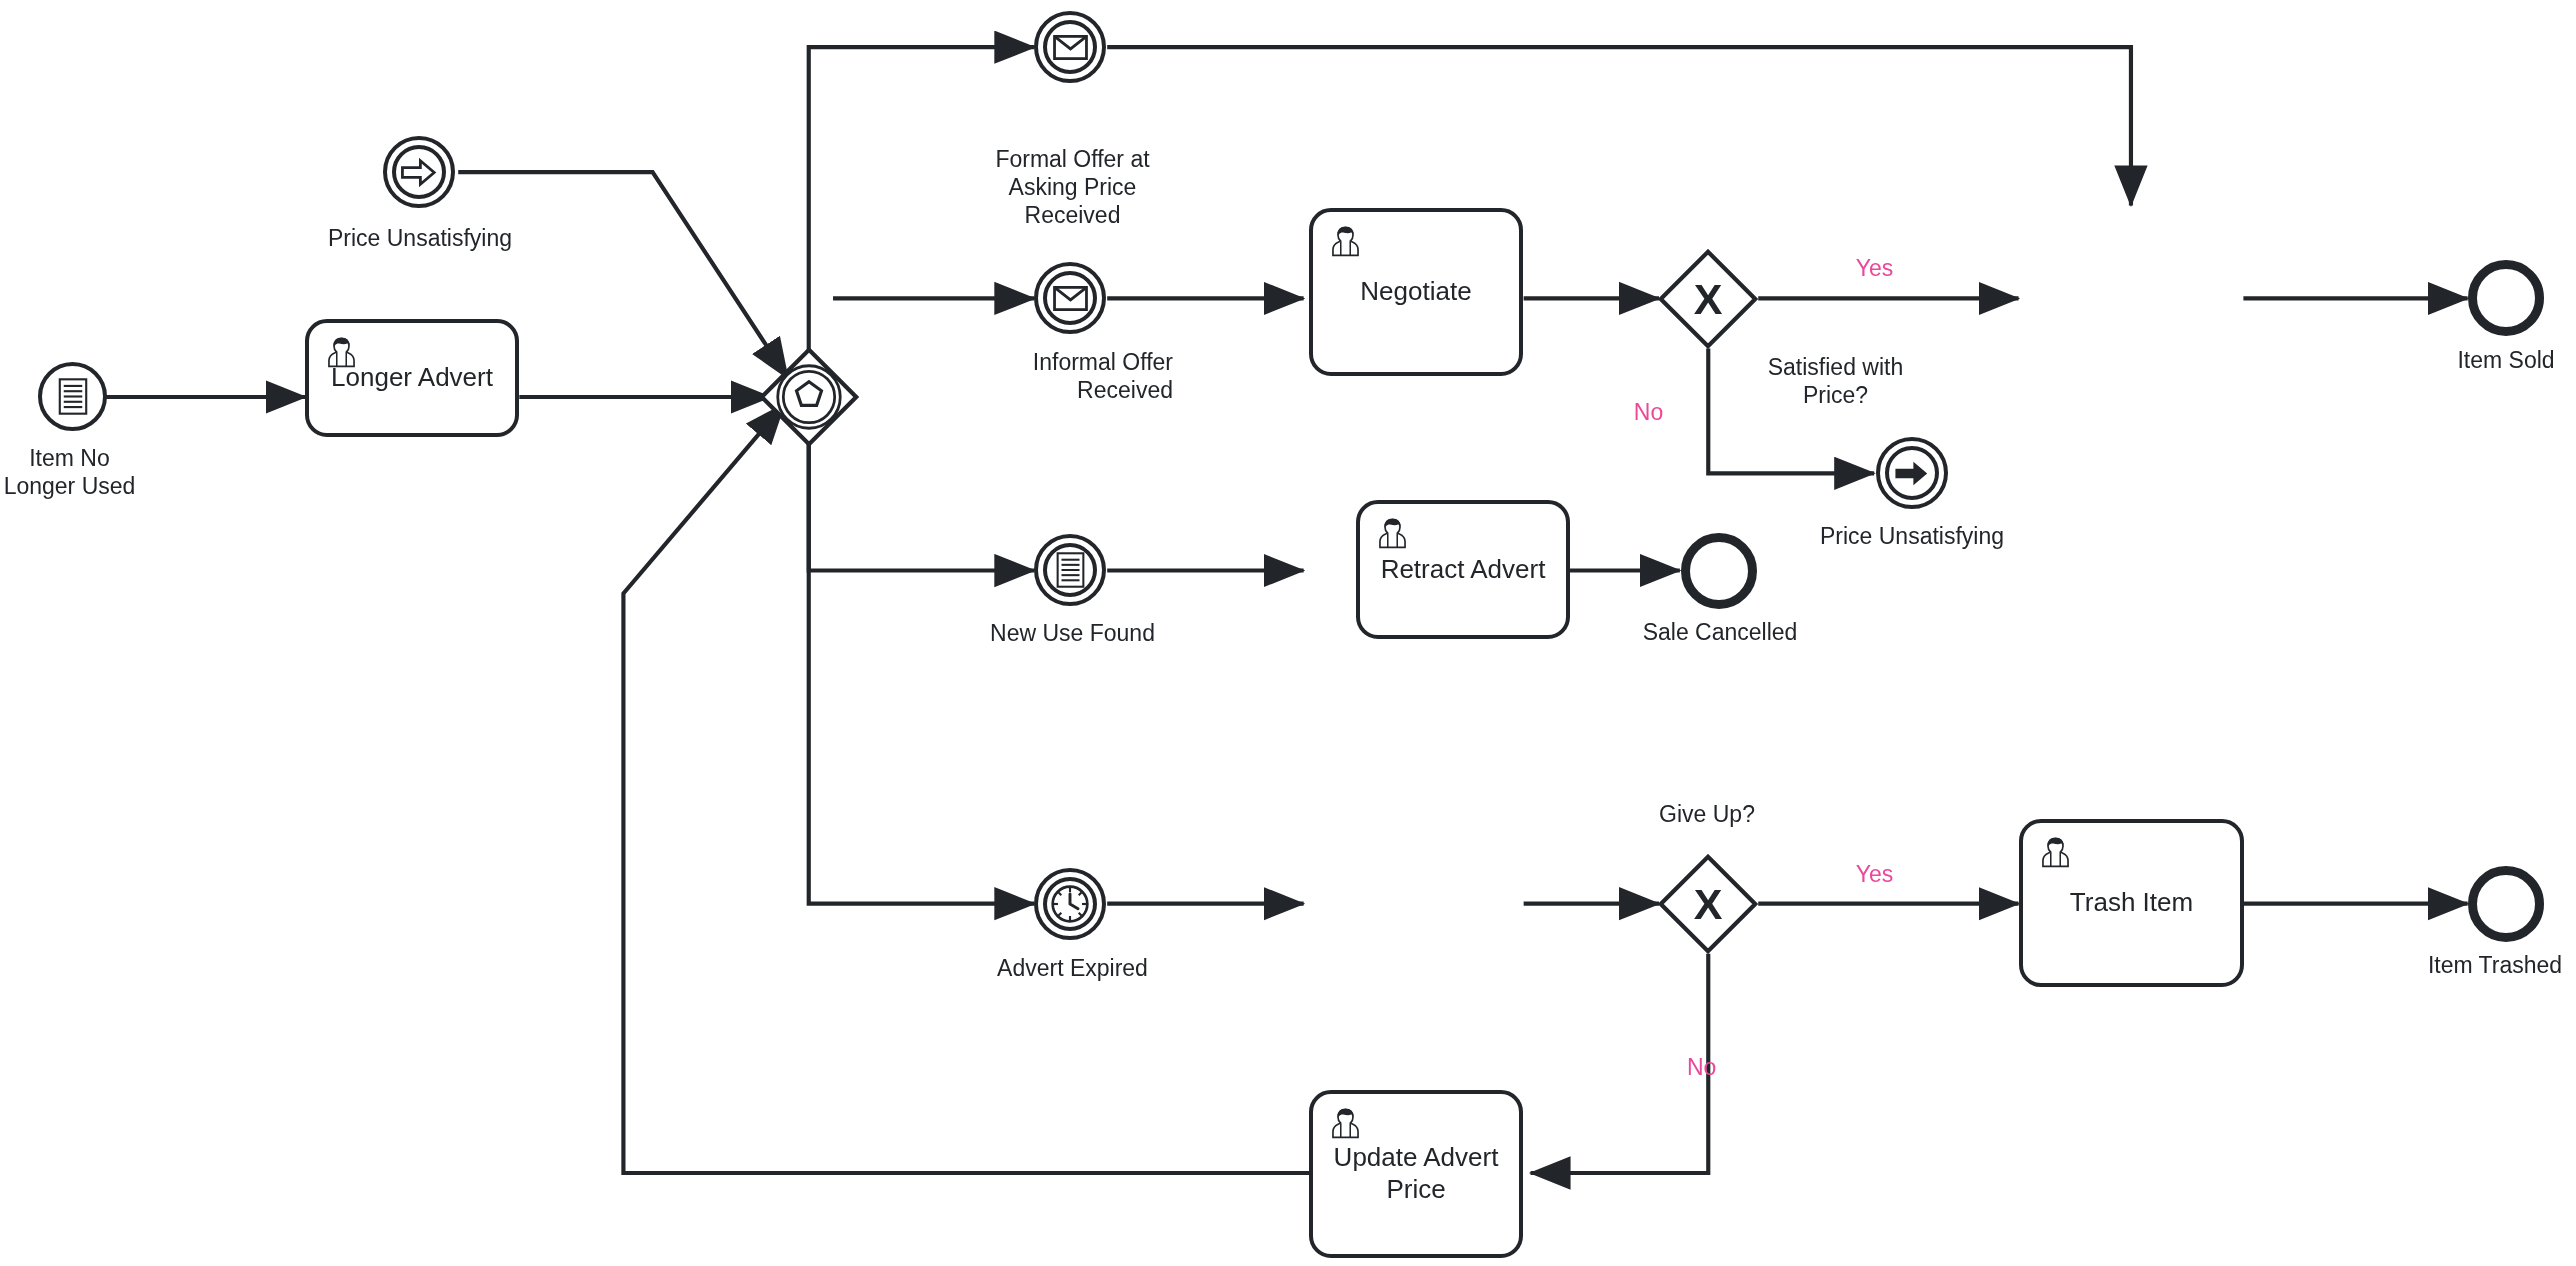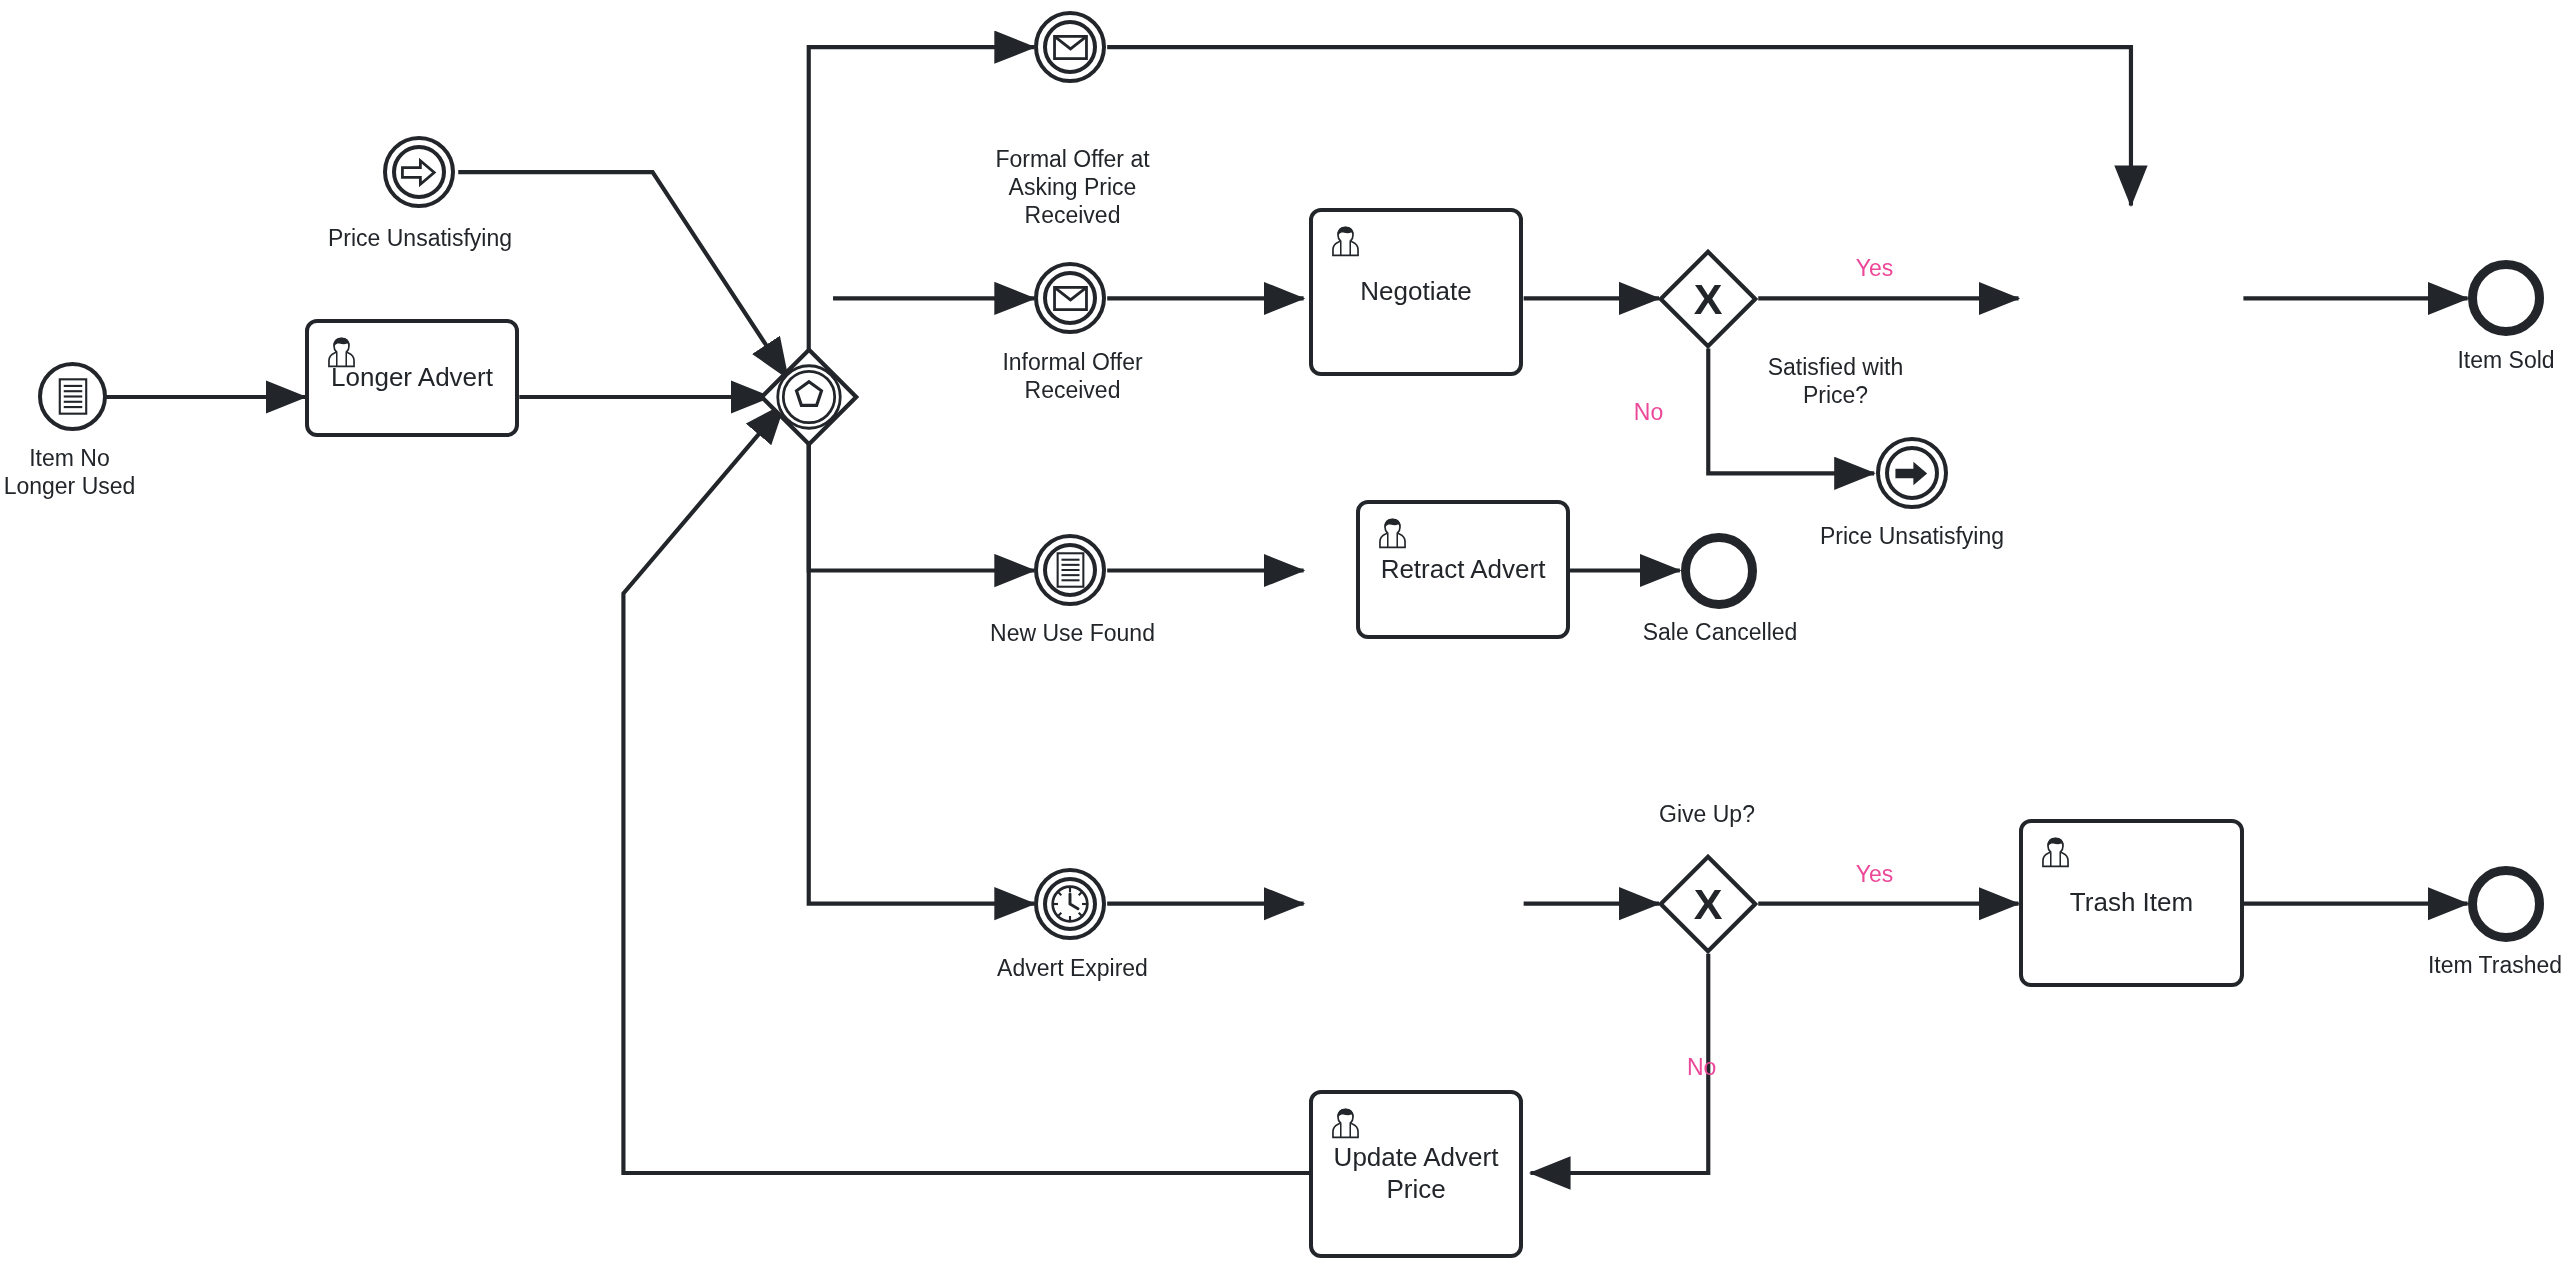--- a/index.html
+++ b/index.html
@@ -6,21 +6,21 @@
   body{font-family:"Liberation Sans", sans-serif;}
   #canvas{position:relative;width:2576px;height:1266px;background:#ffffff;overflow:hidden;}
   svg#wires{position:absolute;left:0;top:0;width:2576px;height:1266px;}
 
   .node{position:absolute;}
 
   
   .task{
     box-sizing:border-box;
     border:4.9px solid #22252a;
-    border-radius:12px;
+    border-radius:22px;
     background:#ffffff;
     display:flex;align-items:center;justify-content:center;
     text-align:center;
     color:#22252a;
     font-size:26px;
     line-height:1.22;
     padding:0 12.5px;
   }
   .task .tlabel{display:block;width:100%;}
 
@@ -176,21 +176,21 @@
     <div class="ev ev-int-outer" style="position:relative;width:72px;height:72px;">
       <div class="ev-int-inner" style="left:4.9px;top:4.9px;width:54px;height:54px;"></div>
       <div class="ev-icon" style="left:0;top:0;right:0;bottom:0;">
         <svg width="35" height="25" viewBox="0 0 25 18">
             <rect x="1" y="1" width="23" height="16" fill="#fff" stroke="#22252a" stroke-width="2"></rect>
             <path d="M1,1 L12.5,10 L24,1" fill="none" stroke="#22252a" stroke-width="2"></path>
           </svg>
       </div>
     </div>
   </div>
-  <div class="lbl" style="left:972px;top:348px;width:201px;">Informal Offer
+  <div class="lbl" style="left:972px;top:348px;width:201px;text-align:right;">Informal Offer
 Received</div>
 
   <div class="node" style="left:1034px;top:534px;">
     <div class="ev ev-int-outer" style="position:relative;width:72px;height:72px;">
       <div class="ev-int-inner" style="left:4.9px;top:4.9px;width:54px;height:54px;"></div>
       <div class="ev-icon" style="left:0;top:0;right:0;bottom:0;">
         <svg width="31" height="36" viewBox="0 0 24 28">
             <rect x="2" y="1" width="20" height="26" fill="#fff" stroke="#22252a" stroke-width="1.6"></rect>
             <g stroke="#22252a" stroke-width="1.6">
               <line x1="5" y1="6" x2="19" y2="6"></line>

